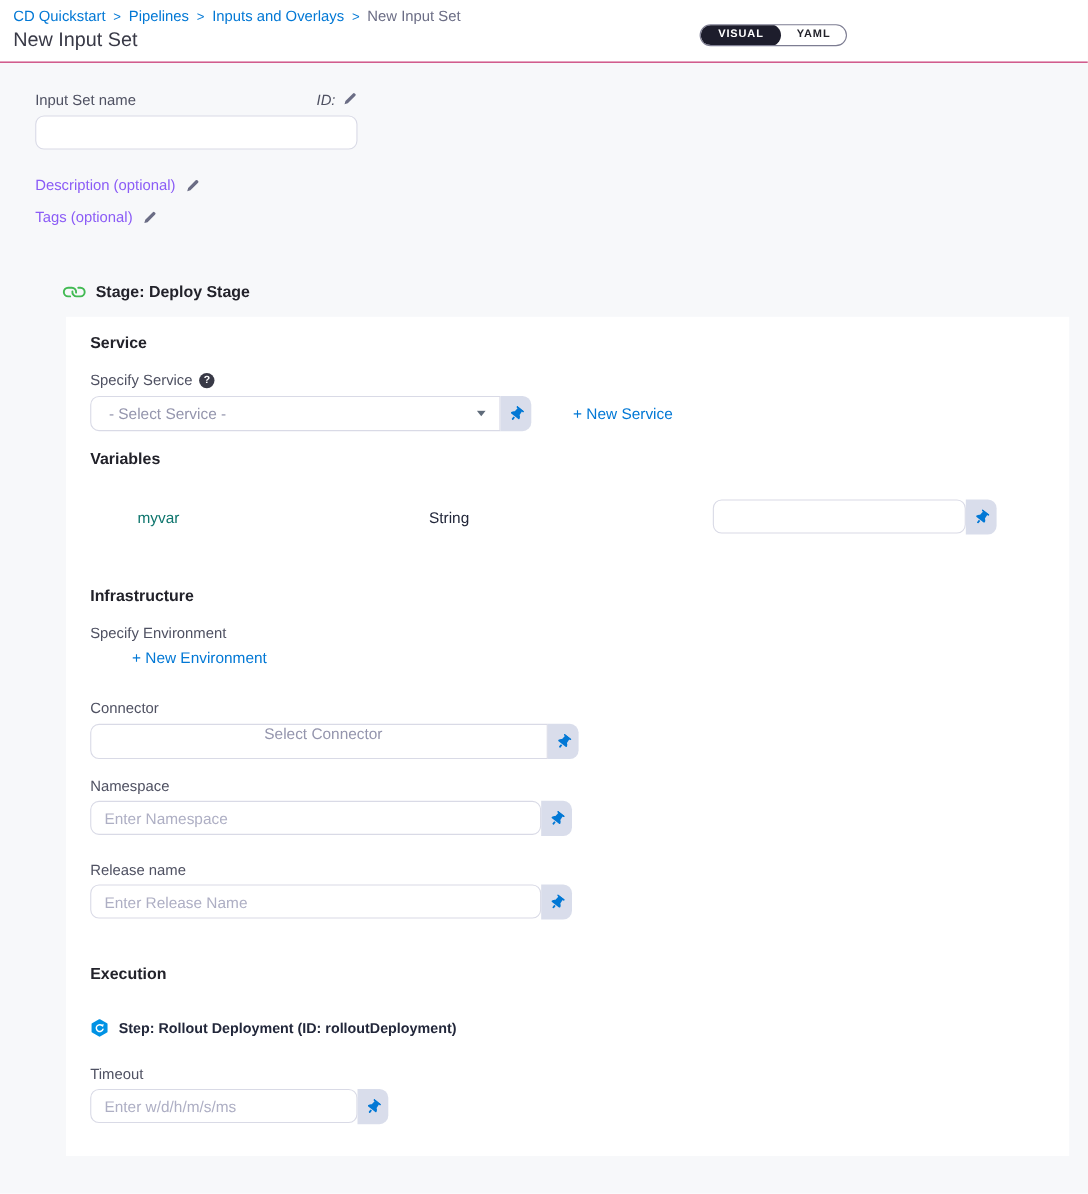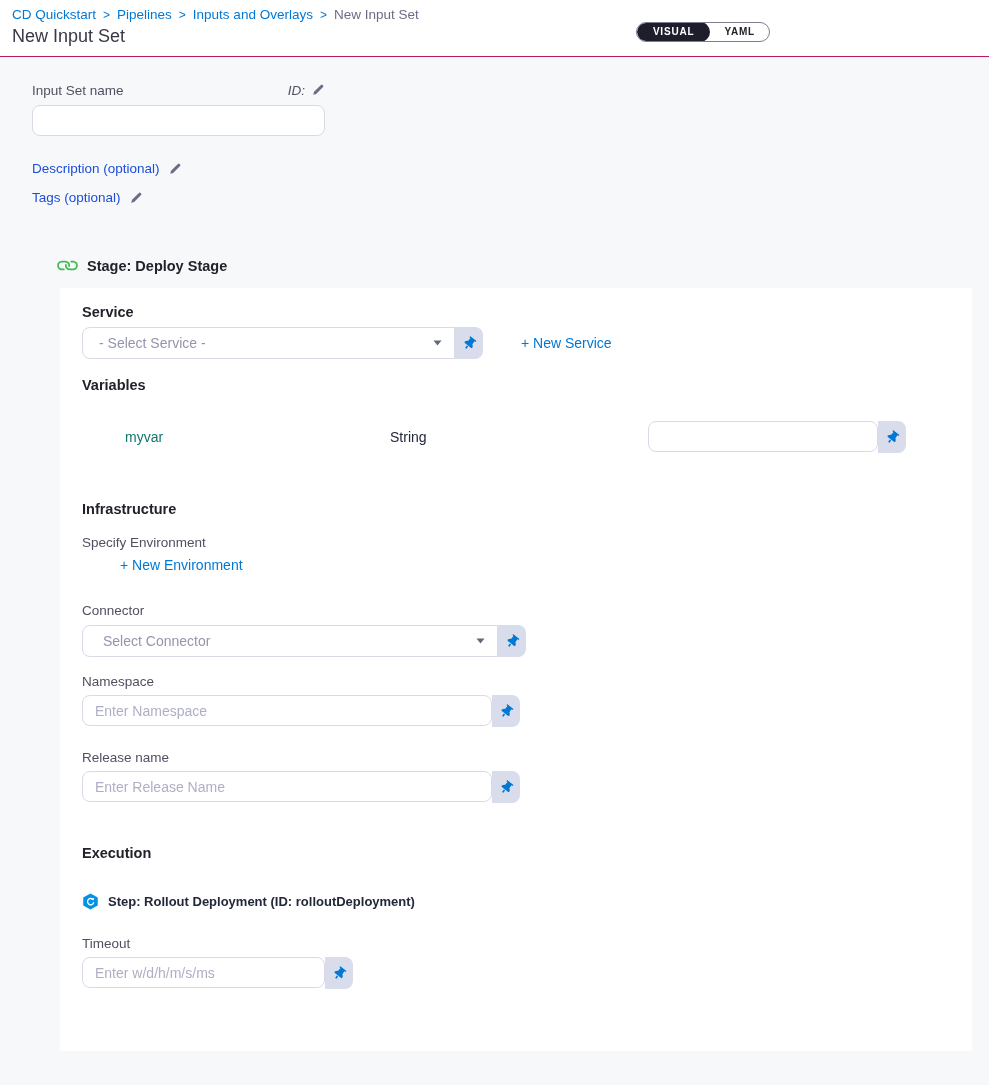--- a/index.html
+++ b/index.html
@@ -18,37 +18,37 @@
   .seg { border:none; background:transparent; height:20px; padding:0 14px; font-family:inherit; font-size:10px; font-weight:700; letter-spacing:0.8px; color:#22222a; border-radius:10px; cursor:pointer; line-height:18px; }
   .seg.active { background:#1d1d2c; color:#fff; padding:0 16px; }
 
   
   .content { padding:26px 0 0 32px; }
   .label-row { width:293px; display:flex; justify-content:space-between; align-items:center; font-size:13.5px; color:#4f5162; }
   .id-group { display:flex; align-items:flex-start; gap:7px;font-style:italic; }
   input.text { height:31px; border:1px solid #d9dae6; border-radius:8px; background:#fff; padding:0 12px; font-size:14px; color:#22222a; font-family:inherit; outline:none; }
   input.text::placeholder { color:#aeafc4; }
   .name-input { width:293px; margin-top:7px; display:block; }
-  .opt-row { margin-top:25px; display:flex; align-items:center; gap:9px; font-size:13.5px; color:#1d4ed8; }
+  .opt-row { margin-top:25px; display:flex; align-items:center; gap:9px; font-size:13.5px; color:#8b5cf6; }
   .opt-row.tags { margin-top:14px; }
   .edit-btn { background:none; border:none; cursor:pointer; display:flex; align-items:center; padding:0; }
 
   .stage-row { margin-top:51px; margin-left:26px; display:flex; align-items:center; gap:10px; font-size:14.5px; font-weight:700; color:#22222a; }
 
   
   .card { margin:13px 17px 0 28px; width:912px; background:#fff; padding:16px 22px 24px; min-height:763px; }
   .card h3 { font-size:14.5px; font-weight:700; color:#22222a; }
   .field-label { margin-top:18px; font-size:13.5px; color:#4f5162; display:flex; align-items:center; gap:6px; }
   .help { width:14px; height:14px; border-radius:50%; background:#383946; color:#fff; font-size:9.5px; font-weight:700; display:inline-flex; align-items:center; justify-content:center; cursor:pointer; }
   .control-row { margin-top:7px; display:flex; align-items:center; }
   .select-group, .input-group { display:flex; align-items:stretch; height:32px; }
   .select { background:#fff; border:1px solid #d9dae6; border-radius:8px 0 0 8px; display:flex; align-items:center; padding:0 12px 0 16px; cursor:pointer;gap:40px; }
   .select .ph { color:#9495ad; font-size:14px; flex:1; }
   .select.w-service { width:373px; }
-  .select.w-connector { width:416px; padding-left:20px; }
+  .select.w-connector { width:416px; padding-left:20px;flex-direction:column; }
   .pin-btn { width:28px; border:none; background:#d9ddeb; border-radius:0 8px 8px 0; display:flex; align-items:center; justify-content:center; cursor:pointer; }
   .pin-btn svg { transform:rotate(38deg); }
   .new-link { margin-left:38px; color:#0278d5; font-size:14px; font-weight:500; text-decoration:none; cursor:pointer; white-space:nowrap; }
   .grp-input { border-radius:8px 0 0 8px; border-right:none; }
   .w-ns { width:410px; }
   .w-timeout { width:243px; }
 
   .h-vars { margin-top:18px; }
   .var-row { margin-top:28px; display:flex; align-items:center; }
   .var-name { margin-left:43px; width:265px; font-size:14px; color:#0f766e; }
@@ -127,20 +127,24 @@
         <path d="M10 13a5 5 0 0 0 7.54.54l3-3a5 5 0 0 0-7.07-7.07l-1.72 1.71"></path>
         <path d="M14 11a5 5 0 0 0-7.54-.54l-3 3a5 5 0 0 0 7.07 7.07l1.71-1.71"></path>
       </svg>
       <span>Stage: Deploy Stage</span>
     </div>
 
     <section class="card">
 
       <h3>Service</h3>
 
+      <div class="field-label">
+        <span>Specify Service</span>
+        <span class="help">?</span>
+      </div>
       <div class="control-row">
         <div class="select-group">
           <div class="select w-service">
             <span class="ph">- Select Service -</span>
             <svg width="9" height="6" viewBox="0 0 9 6">
                 <path d="M0.5 0.5h8L4.5 5.5z" fill="#5f6b7a"></path>
               </svg>
           </div>
           <button class="pin-btn">
             <svg width="13" height="13" viewBox="0 0 384 512">

